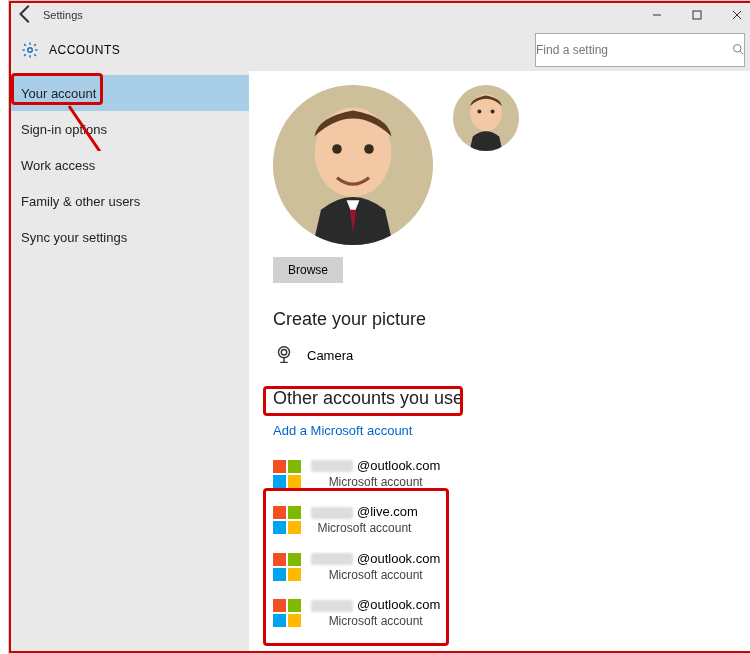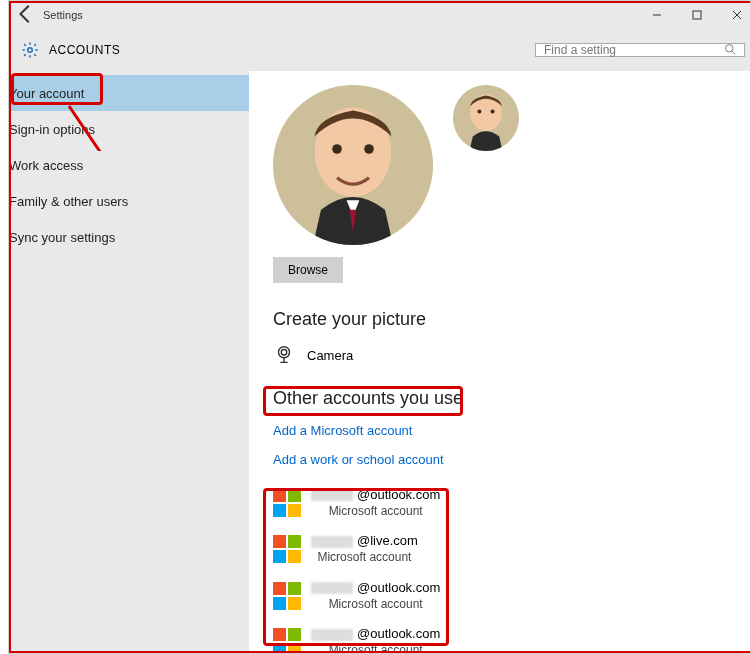--- a/index.html
+++ b/index.html
@@ -20,30 +20,30 @@
   .winbtn { width:40px; height:28px; display:flex; align-items:center; justify-content:center; font-size:12px; cursor:pointer;}
   .winbtn svg { width:10px; height:10px; }
   
   .header {
     height: 42px; background: #e9e9e9; display:flex; align-items:center;
     padding: 0 12px;
   }
   .gear { width:18px; height:18px; color:#1e6fbf; margin-right:10px;}
   .header h1 { font-size:12px; font-weight:400; letter-spacing:0.5px; flex:1;}
   .search {
-    width:210px; height:14px; border:1px solid #aaa; background:#fff;
-    display:flex; align-items:center; padding:0 8px; font-size:12px; color:#777;
+    width:210px; height:34px; border:1px solid #aaa; background:#fff;
+    display:flex; align-items:center; padding:0 0; font-size:12px; color:#777;
   }
   .search span.ph { flex:1; }
   .search .mag { font-size:12px; color:#555;}
   
   .body { display:flex; height: calc(654px - 28px - 42px); }
   .sidebar { width: 240px; background:#e9e9e9; padding-top:4px;}
   .side-item {
-    height:36px; display:flex; align-items:center; 
+    height:36px; display:flex; align-items:center; padding-left:12px;
     font-size:13px; color:#222; cursor:pointer;
   }
   .side-item.active { background:#a9cfe8; }
   .content { flex:1; padding: 14px 24px 20px 24px; overflow:auto; background:#fff; position:relative;}
   
   .avatars { display:flex; align-items:flex-start; gap:20px; }
   .avatar-lg, .avatar-sm { border-radius:50%; overflow:hidden; background:#d7c9a8; position:relative; }
   .avatar-lg { width:160px; height:160px; }
   .avatar-sm { width:66px; height:66px; }
   .face { width:100%; height:100%; }
@@ -183,21 +183,20 @@
           <circle cx="12" cy="9" r="6"></circle>
             <circle cx="12" cy="9" r="3"></circle>
           <path d="M8 20 h8 M12 15 v5"></path>
         </svg>
         <span>Camera</span>
       </div>
 
       <div class="sect-title under">Other accounts you use</div>
 
       <a class="link">Add a Microsoft account</a>
-      <a class="link">Add a work or school account</a>
 
       <div class="acct-list">
         <div class="acct">
           <div class="ms-logo">
               <div></div>
               <div></div>
               <div></div>
               <div></div>
             </div>
           <div class="acct-text">

